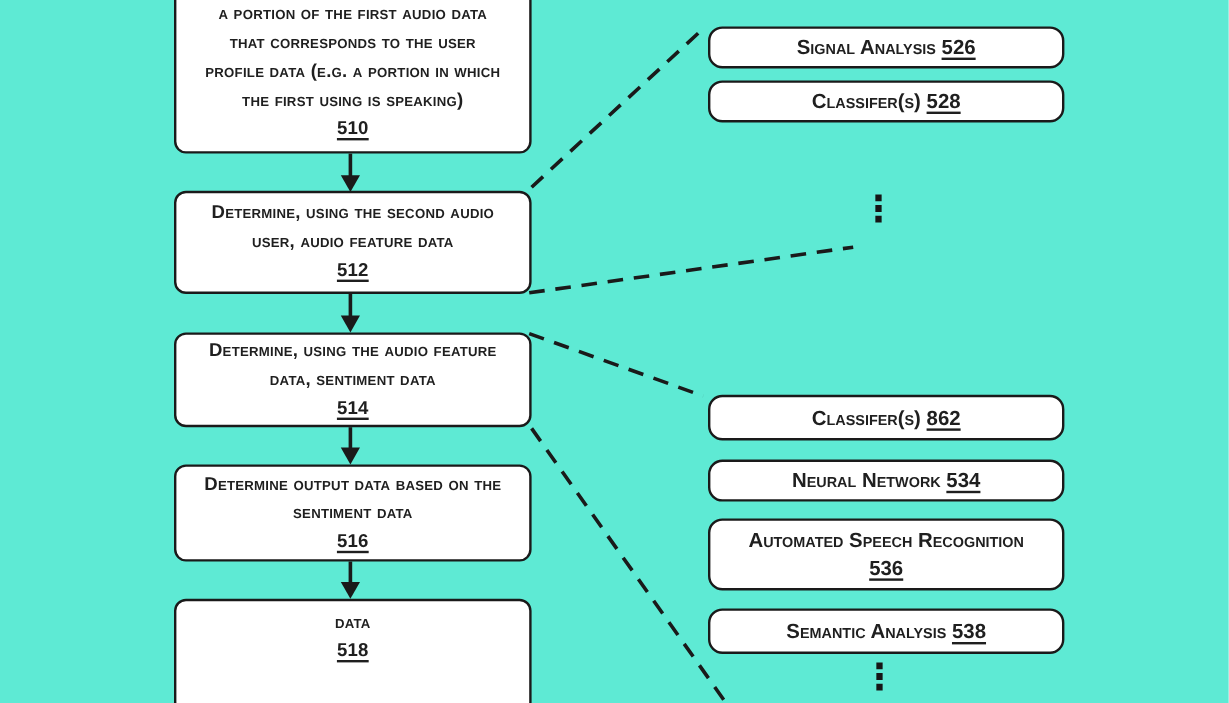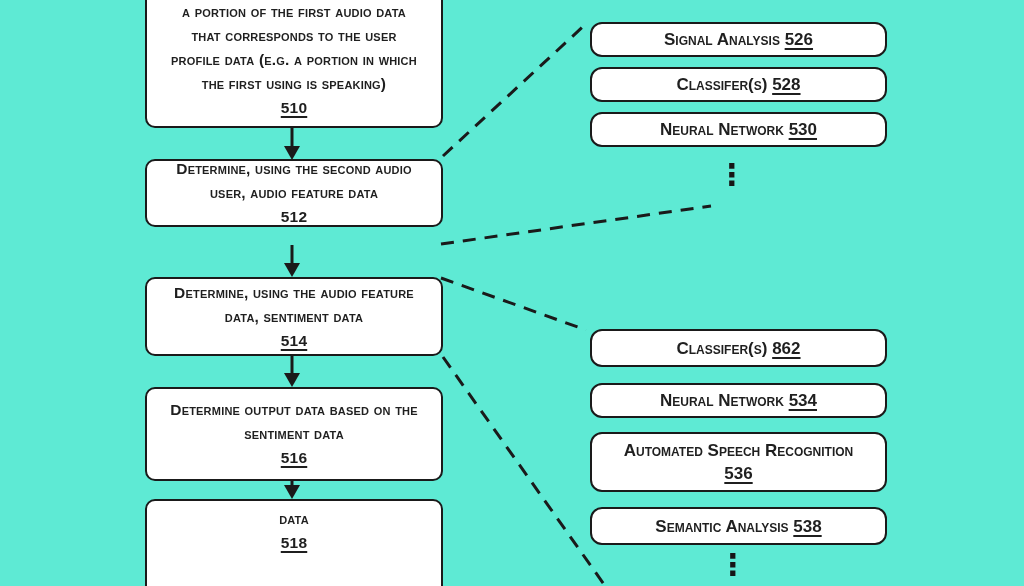--- a/index.html
+++ b/index.html
@@ -62,59 +62,53 @@
   </svg>
 
   <div class="box lbox" style="top:-46px;height:174px;justify-content:flex-end;padding-bottom:6px">
     <div class="line">a portion of the first audio data</div>
     <div class="line">that corresponds to the user</div>
     <div class="line">profile data (e.g. a portion in which</div>
     <div class="line">the first using is speaking)</div>
     <div class="line u">510</div>
   </div>
 
-  <div class="box lbox" style="top:159px;height:68px">
+  <div class="box lbox" style="top:159px;height:86px">
     <div class="line">Determine, using the second audio</div>
     <div class="line">user, audio feature data</div>
     <div class="line u">512</div>
   </div>
 
   <div class="box lbox" style="top:277px;height:79px">
     <div class="line">Determine, using the audio feature</div>
     <div class="line">data, sentiment data</div>
     <div class="line u">514</div>
   </div>
 
-  <div class="box lbox" style="top:387px;height:94px">
+  <div class="box lbox" style="top:387px;height:81px">
     <div class="line">Determine output data based on the</div>
     <div class="line">sentiment data</div>
     <div class="line u">516</div>
   </div>
 
   <div class="box lbox" style="top:499px;height:96px;justify-content:flex-start;padding-top:6px">
     <div class="line">data</div>
     <div class="line u">518</div>
   </div>
 
   <div class="box rbox" style="top:22px;height:35px">
     <div>
       <span>Signal Analysis</span>
       <span class="u">526</span>
     </div>
   </div>
   <div class="box rbox" style="top:67px;height:35px">
     <div>
       <span>Classifer(s)</span>
       <span class="u">528</span>
-    </div>
-  </div>
-  <div class="box rbox" style="top:112px;height:35px">
-    <div>
-      <span>Neural Network</span>
-      <span class="u">530</span>
     </div>
   </div>
 
   <div class="ellipsis" style="left:717px;top:160px">⋮</div>
 
   <div class="box rbox" style="top:329px;height:38px">
     <div>
       <span>Classifer(s)</span>
       <span class="u">862</span>
     </div>

